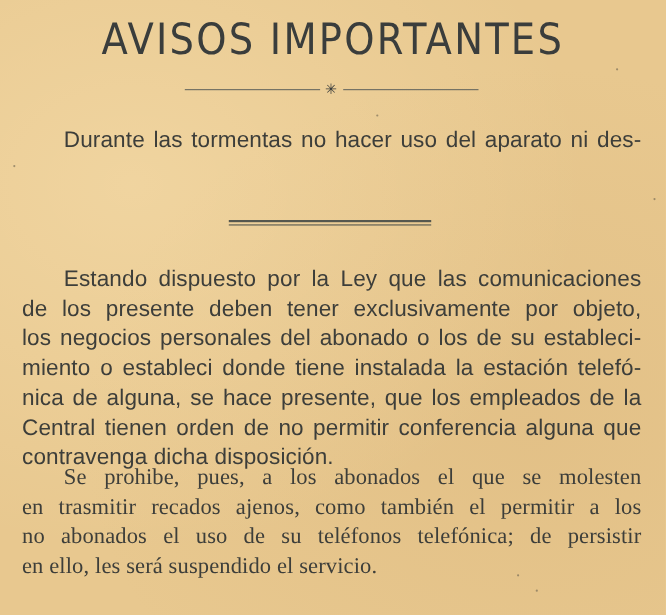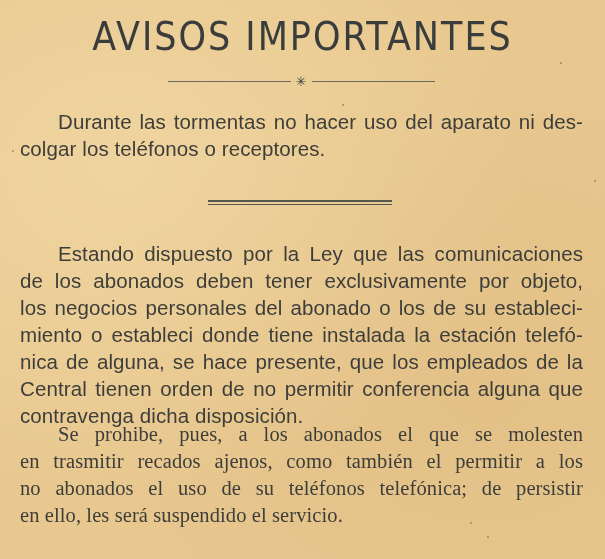--- a/index.html
+++ b/index.html
@@ -81,21 +81,21 @@
       text-align-last: justify;
       text-align: justify;
       height: 27px;
     }
     .text .ln.last {
       text-align-last: left;
     }
     .text .ln.indent {
       padding-left: 38px;
     }
-    .p1 { top: 108px; }
+    .p1 { top: 114px; }
     .p2 { top: 240px; }
     .p3 { top: 421px; font-family: Liberation Serif, serif; }
     .p1 .ln.indent { padding-left: 38px; }
     .double-rule {
       position: absolute;
       left: 208px;
       width: 184px;
       top: 200px;
       height: 5px;
       border-top: 2px solid #55574e;
@@ -119,28 +119,27 @@
   <h1 class="title">AVISOS IMPORTANTES</h1>
 
   <div class="ornament">
     <div class="line left"></div>
     <div class="star">✳</div>
     <div class="line right"></div>
   </div>
 
   <div class="text p1">
     <span class="ln indent">Durante las tormentas no hacer uso del aparato ni des-</span>
-    <span class="ln last">colgar los teléfonos o receptores.</span>
   </div>
 
   <div class="double-rule"></div>
 
   <div class="text p2">
     <span class="ln indent">Estando dispuesto por la Ley que las comunicaciones</span>
-    <span class="ln">de los abonados deben tener exclusivamente por objeto,</span>
+    <span class="ln">de los presente deben tener exclusivamente por objeto,</span>
     <span class="ln">los negocios personales del abonado o los de su estableci-</span>
     <span class="ln">miento o estableci donde tiene instalada la estación telefó-</span>
     <span class="ln">nica de alguna, se hace presente, que los empleados de la</span>
     <span class="ln">Central tienen orden de no permitir conferencia alguna que</span>
     <span class="ln last">contravenga dicha disposición.</span>
   </div>
 
   <div class="text p3">
     <span class="ln indent">Se prohibe, pues, a los abonados el que se molesten</span>
     <span class="ln">en trasmitir recados ajenos, como también el permitir a los</span>

